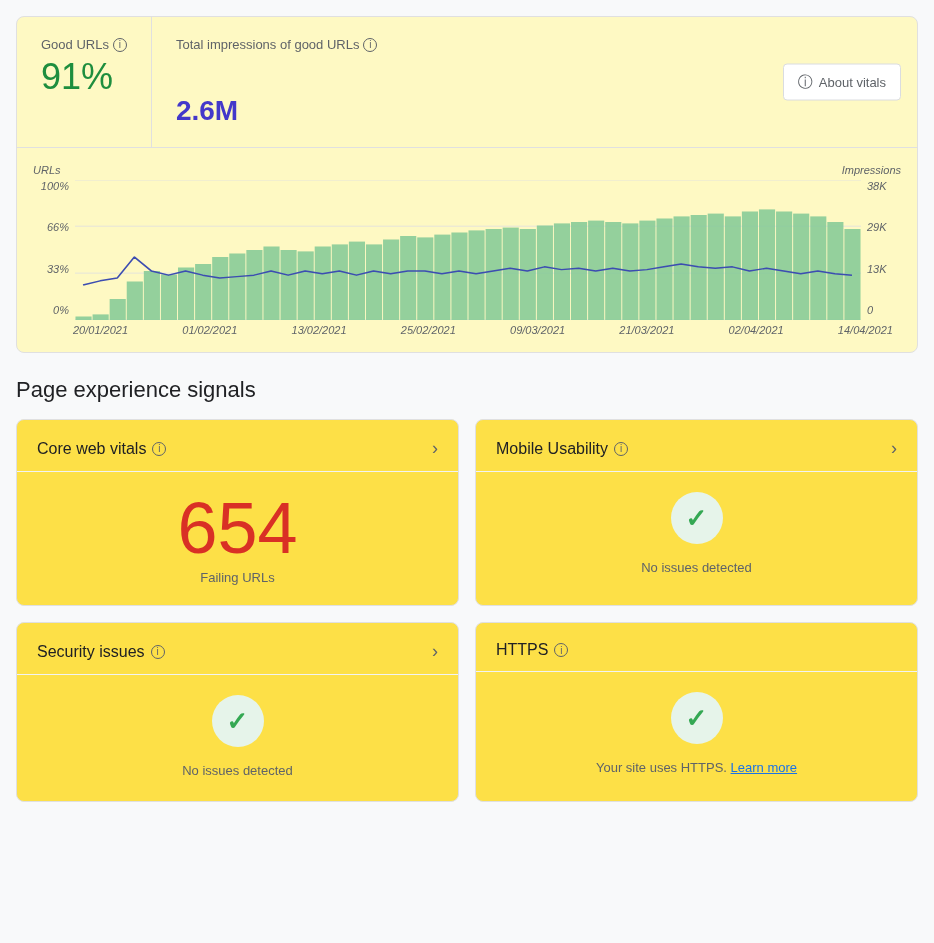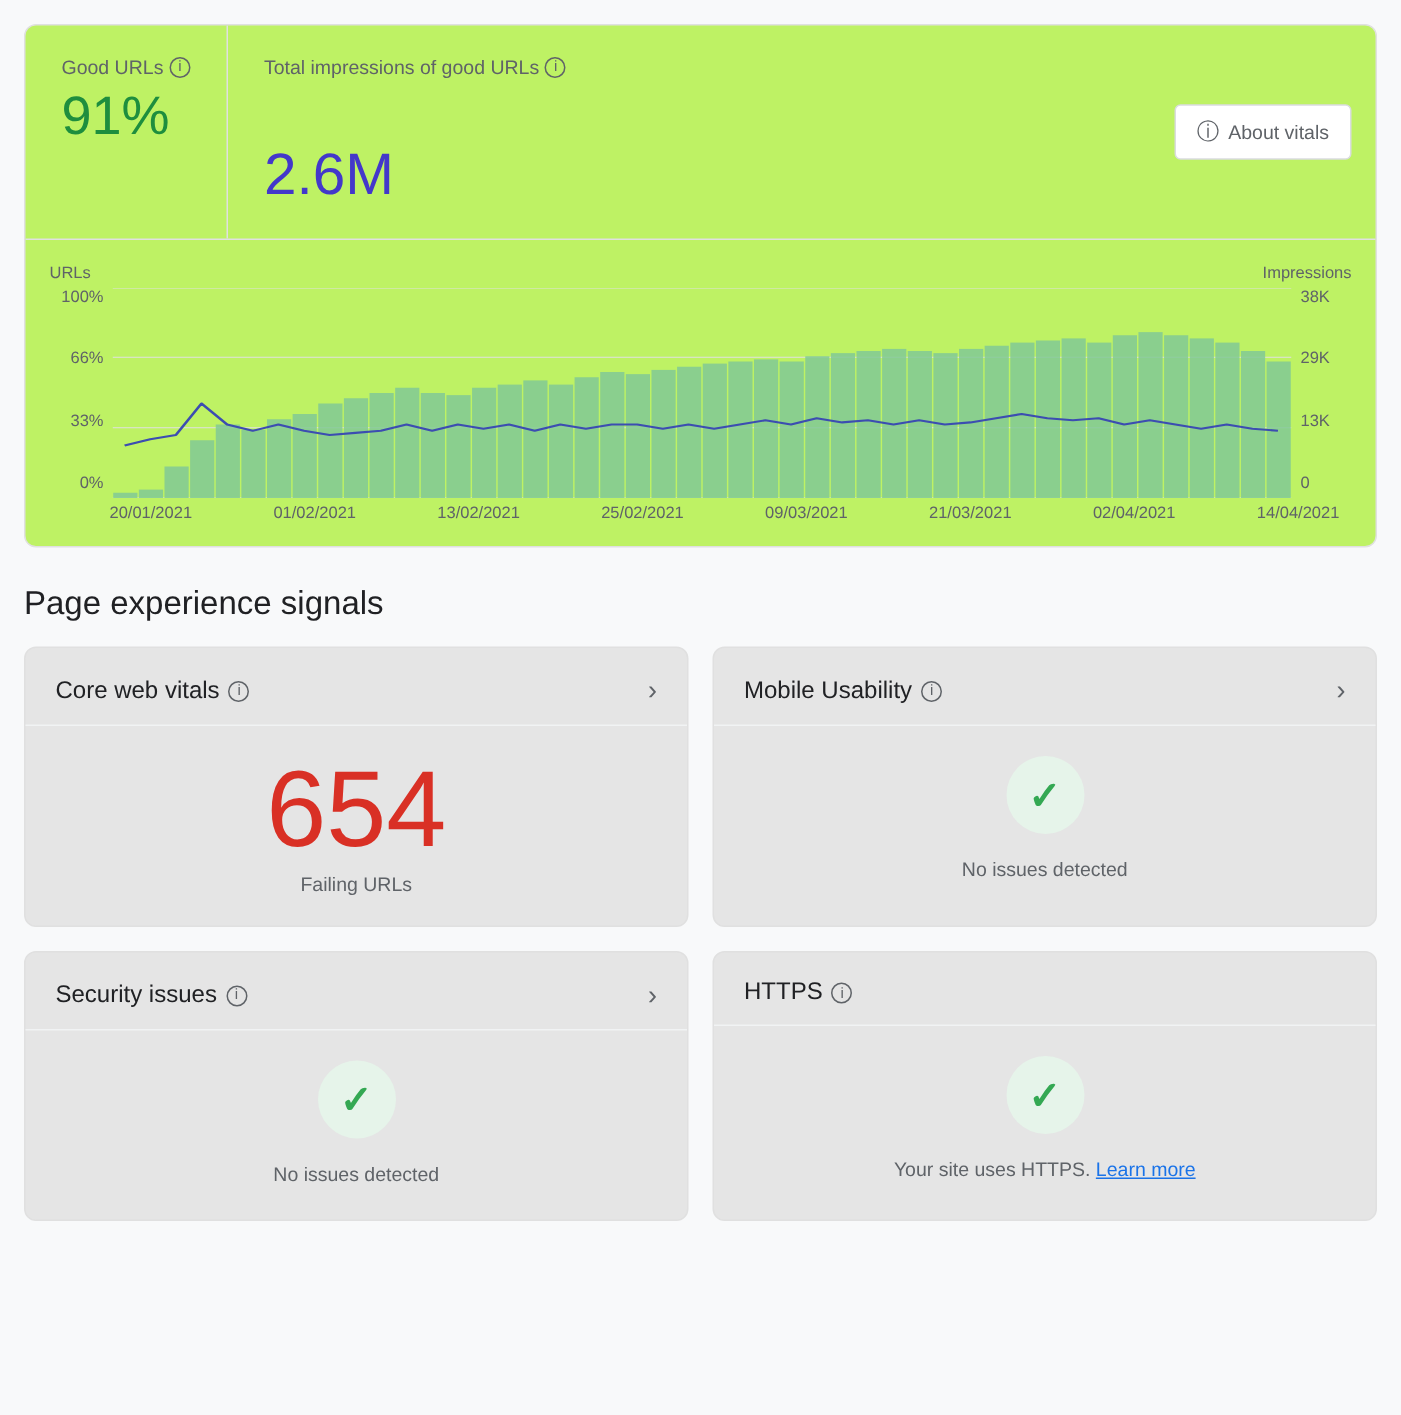--- a/index.html
+++ b/index.html
@@ -4,21 +4,21 @@
   <style>
     * { box-sizing: border-box; margin: 0; padding: 0; }
     body {
       font-family: 'Google Sans', Arial, sans-serif;
       background: #f8f9fa;
       padding: 16px;
       color: #202124;
     }
 
     .card {
-      background: #bef264;
+      background: #fef9c3;
       border-radius: 8px;
       border: 1px solid #e0e0e0;
       margin-bottom: 24px;
     }
 
     
     .metrics-card {
       padding: 0;
     }
 
@@ -46,22 +46,22 @@
       margin-bottom: 4px;
     }
 
     .metric-value-green {
       font-size: 36px;
       font-weight: 400;
       color: #1e8e3e;
     }
 
     .metric-value-blue {
-      font-size: 39px;
-      font-weight: 400;
+      font-size: 28px;
+      font-weight: 700;
       color: #4338ca;
       margin-top: 43px;
     }
 
     .about-chart-btn {
       position: absolute;
       right: 16px;
       top: 50%;
       transform: translateY(-50%);
       display: flex;
@@ -73,20 +73,21 @@
       background: #fff;
       cursor: pointer;
       font-size: 13px;
       color: #5f6368;
     }
 
     
     .chart-area {
       padding: 16px 16px 8px 16px;
       position: relative;
+      font-style: italic;
     }
 
     .chart-axis-label-left {
       font-size: 11px;
       color: #5f6368;
       position: absolute;
       left: 16px;
       top: 16px;
     }
 
@@ -115,21 +116,21 @@
     }
 
     
     .signals-grid {
       display: grid;
       grid-template-columns: 1fr 1fr;
       gap: 16px;
     }
 
     .signal-card {
-      background: #e5e5e5;
+      background: #fde047;
       border-radius: 8px;
       border: 1px solid #e0e0e0;
       padding: 0;
       min-height: 180px;
     }
 
     .signal-card-header {
       display: flex;
       align-items: center;
       justify-content: space-between;

